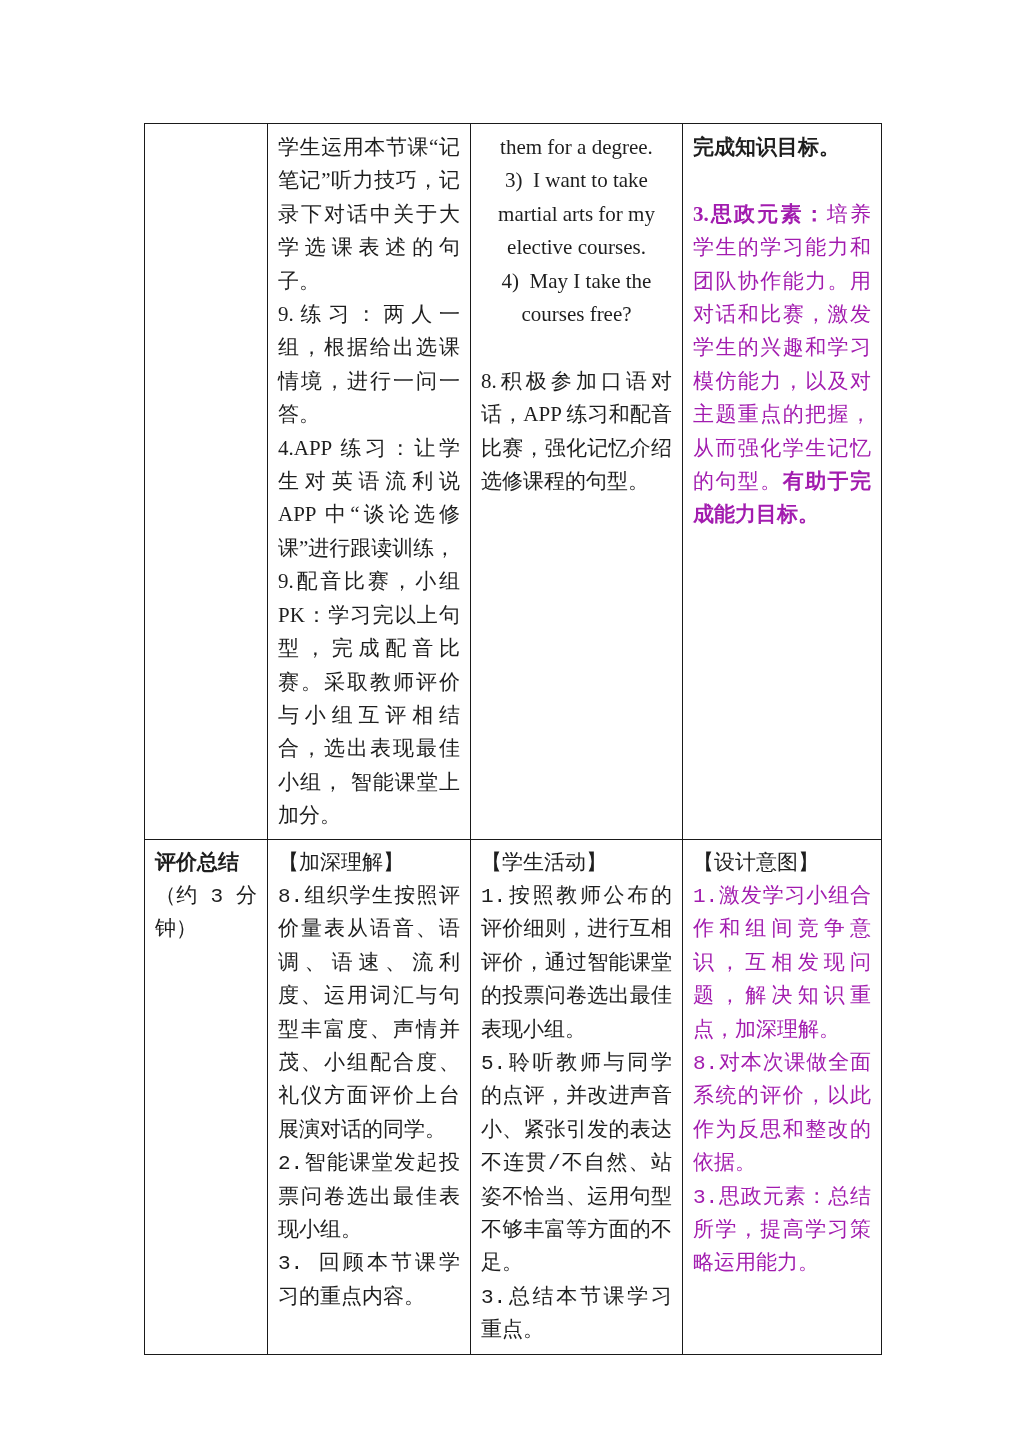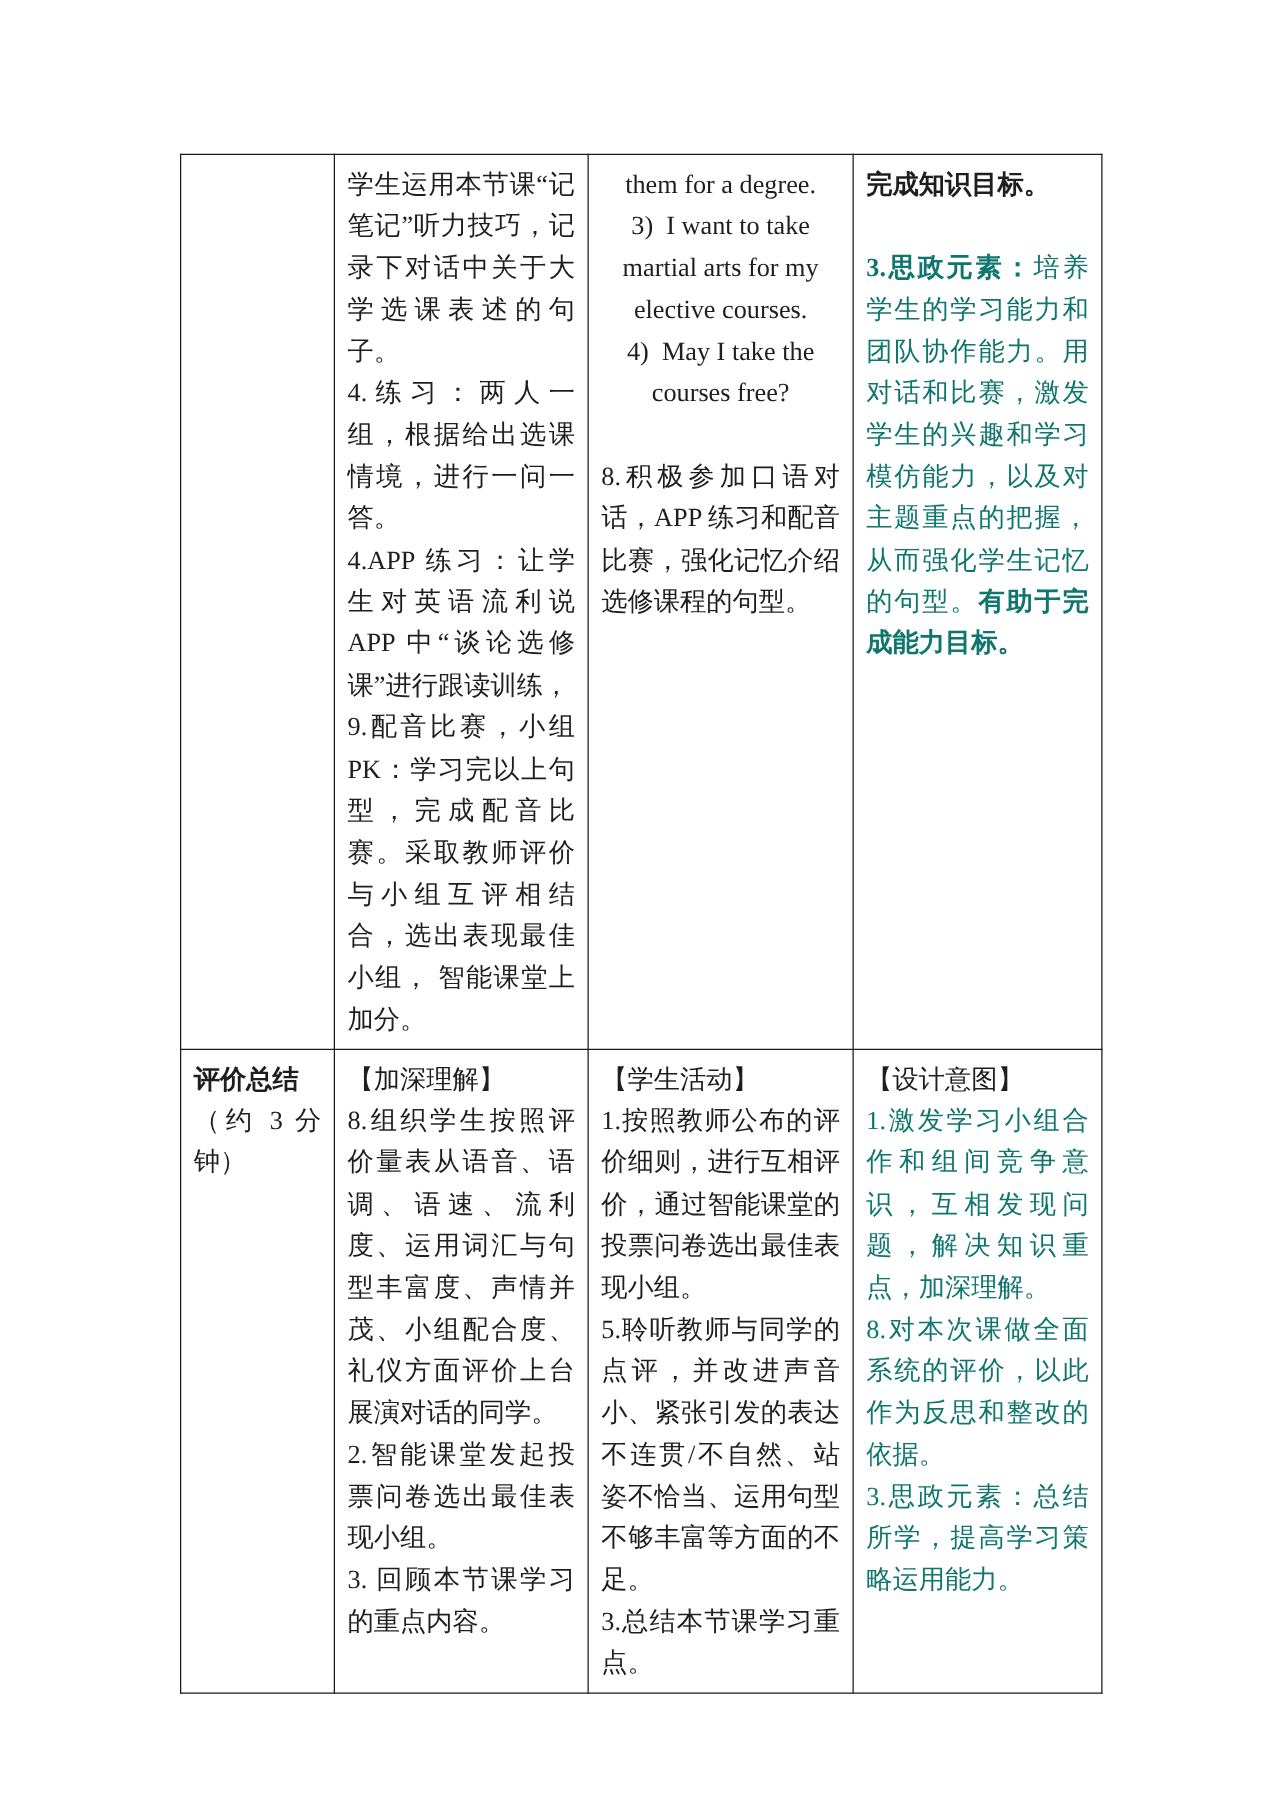--- a/index.html
+++ b/index.html
@@ -30,51 +30,51 @@
     table-layout: fixed;
   }
   table.lesson-table td {
     border: 1.5px solid #1a1a1a;
     vertical-align: top;
     padding: 7px 10px 6px 10px;
     box-sizing: border-box;
     overflow: hidden;
   }
   tr.row-1 td { height: 706px; }
-  tr.row-2 td { height: 467px; }
+  tr.row-2 td { height: 467px; font-family: Liberation Mono, monospace; }
   td.v-middle { vertical-align: middle; }
   .par {
     margin: 0;
     font-size: 21px;
     line-height: 33.4px;
     text-align: justify;
     white-space: pre-wrap;
     word-break: break-word;
   }
   .par.latin { text-align: center; }
   .bold { font-weight: bold; }
-  .red { color: #0f766e; }
+  .red { color: #a21caf; }
 </style>
 </head>
 <body>
 
 <div class="page">
   <table class="lesson-table">
     <colgroup>
       <col style="width:123px">
       <col style="width:203px">
       <col style="width:212px">
       <col style="width:199px">
     </colgroup>
     <tbody>
       <tr class="row-1">
         <td></td>
         <td>
             <p class="par"><span>学生运用本节课“记笔记”听力技巧，记录下对话中关于大学选课表述的句子。</span></p>
-            <p class="par"><span>4.练习：两人一组，根据给出选课情境，进行一问一答。</span></p>
+            <p class="par"><span>9.练习：两人一组，根据给出选课情境，进行一问一答。</span></p>
             <p class="par"><span>4.APP 练习：让学生对英语流利说 APP 中“谈论选修课”进行跟读训练，</span></p>
             <p class="par"><span>9.配音比赛，小组 PK：学习完以上句型，完成配音比赛。采取教师评价与小组互评相结合，选出表现最佳小组， 智能课堂上加分。</span></p>
           </td>
         <td>
             <p class="par latin"><span>them for a degree.</span></p>
             <p class="par latin"><span>3)  I want to take martial arts for my elective courses.</span></p>
             <p class="par latin"><span>4)  May I take the courses free?</span></p>
             <p class="par">&nbsp;</p>
             <p class="par"><span>8.积极参加口语对话，APP 练习和配音比赛，强化记忆介绍选修课程的句型。</span></p>
           </td>

